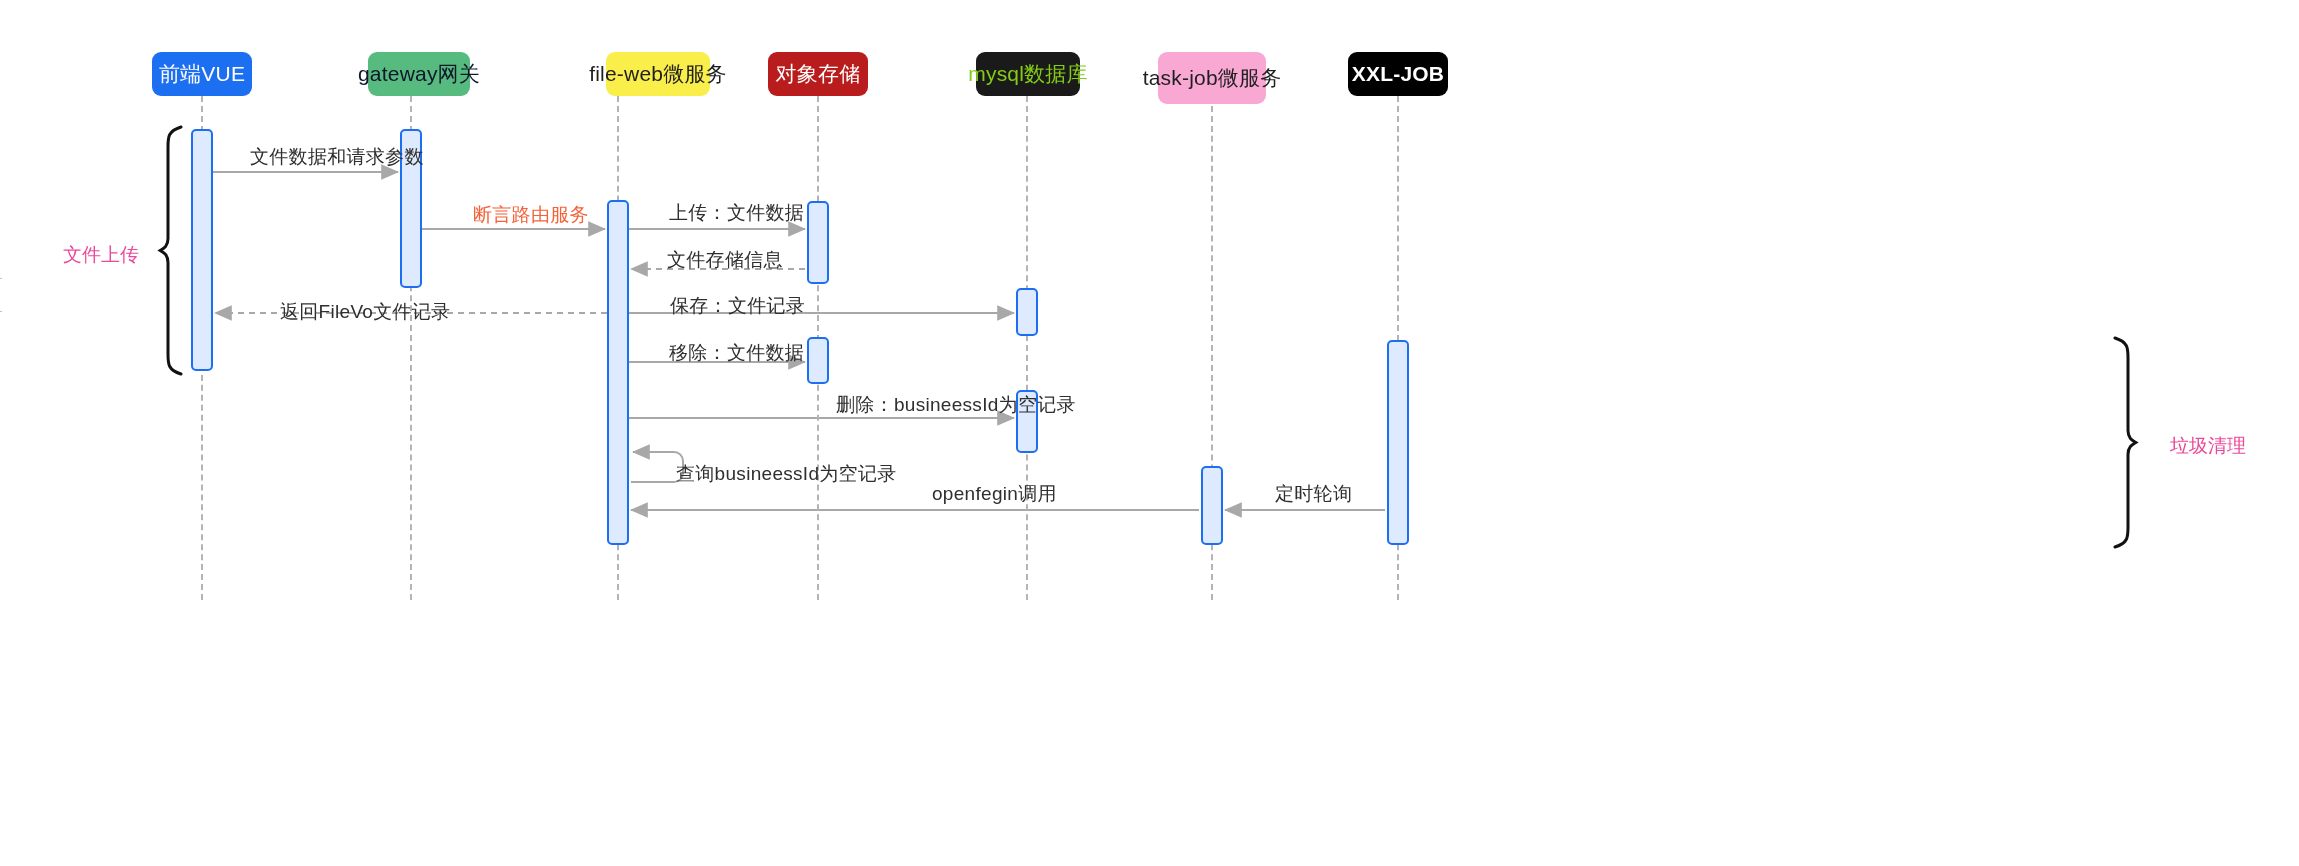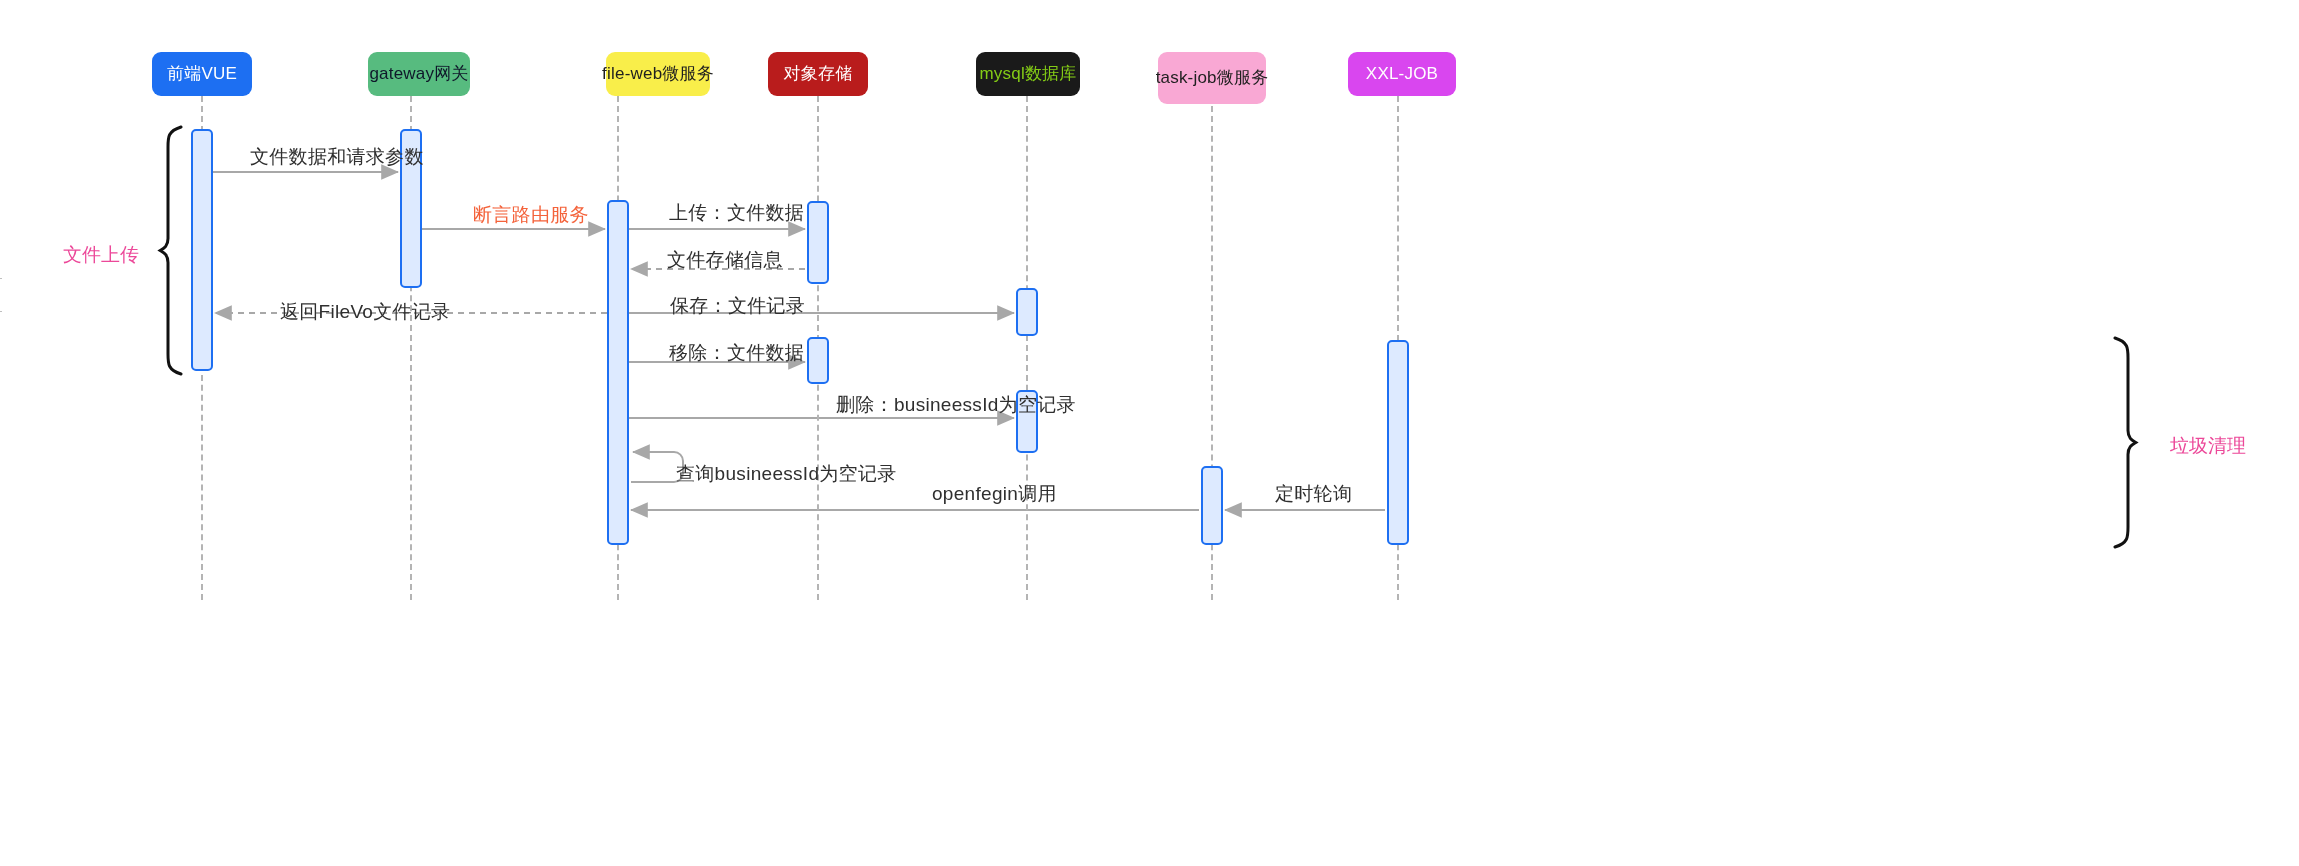--- a/index.html
+++ b/index.html
@@ -16,21 +16,21 @@
     height: 866px;
     background: #ffffff;
     overflow: hidden;
   }
   .participant-box {
     position: absolute;
     display: flex;
     align-items: center;
     justify-content: center;
     border-radius: 9px;
-    font-size: 17px;
+    font-size: 21px;
     line-height: 1.2;
     text-align: center;
     letter-spacing: 0.2px;
     box-sizing: border-box;
     padding: 0 8px;
     white-space: nowrap;
   }
   .lifeline {
     position: absolute;
     width: 0;
@@ -132,21 +132,21 @@
       </div>
       <div class="participant-box" style="left: 768px; top: 52px; width: 100px; height: 44px; background: #b91c1c; color: rgb(255, 255, 255);">
         <span>对象存储</span>
       </div>
       <div class="participant-box" style="left: 976px; top: 52px; width: 104px; height: 44px; background: rgb(26, 26, 26); color: #84cc16;">
         <span>mysql数据库</span>
       </div>
       <div class="participant-box" style="left: 1158px; top: 52px; width: 108px; height: 52px; background: #f9a8d4; color: rgb(31, 31, 31);">
         <span>task-job微服务</span>
       </div>
-      <div class="participant-box" style="left: 1348px; top: 52px; width: 108px; height: 44px; background: #d946ef; color: rgb(255, 255, 255);">
+      <div class="participant-box" style="left: 1348px; top: 52px; width: 100px; height: 44px; background: #000000; color: rgb(255, 255, 255); font-weight: bold;">
         <span>XXL-JOB</span>
       </div>
       <div class="activation" style="left: 191px; top: 129px; width: 22px; height: 242px; background: rgb(221, 234, 255); border-color: rgb(29, 111, 242);"></div>
       <div class="activation" style="left: 400px; top: 129px; width: 22px; height: 159px; background: rgb(221, 234, 255); border-color: rgb(29, 111, 242);"></div>
       <div class="activation" style="left: 607px; top: 200px; width: 22px; height: 345px; background: rgb(221, 234, 255); border-color: rgb(29, 111, 242);"></div>
       <div class="activation" style="left: 807px; top: 201px; width: 22px; height: 83px; background: rgb(221, 234, 255); border-color: rgb(29, 111, 242);"></div>
       <div class="activation" style="left: 1016px; top: 288px; width: 22px; height: 48px; background: rgb(221, 234, 255); border-color: rgb(29, 111, 242);"></div>
       <div class="activation" style="left: 807px; top: 337px; width: 22px; height: 47px; background: rgb(221, 234, 255); border-color: rgb(29, 111, 242);"></div>
       <div class="activation" style="left: 1016px; top: 390px; width: 22px; height: 63px; background: rgb(221, 234, 255); border-color: rgb(29, 111, 242);"></div>
       <div class="activation" style="left: 1201px; top: 466px; width: 22px; height: 79px; background: rgb(221, 234, 255); border-color: rgb(29, 111, 242);"></div>

